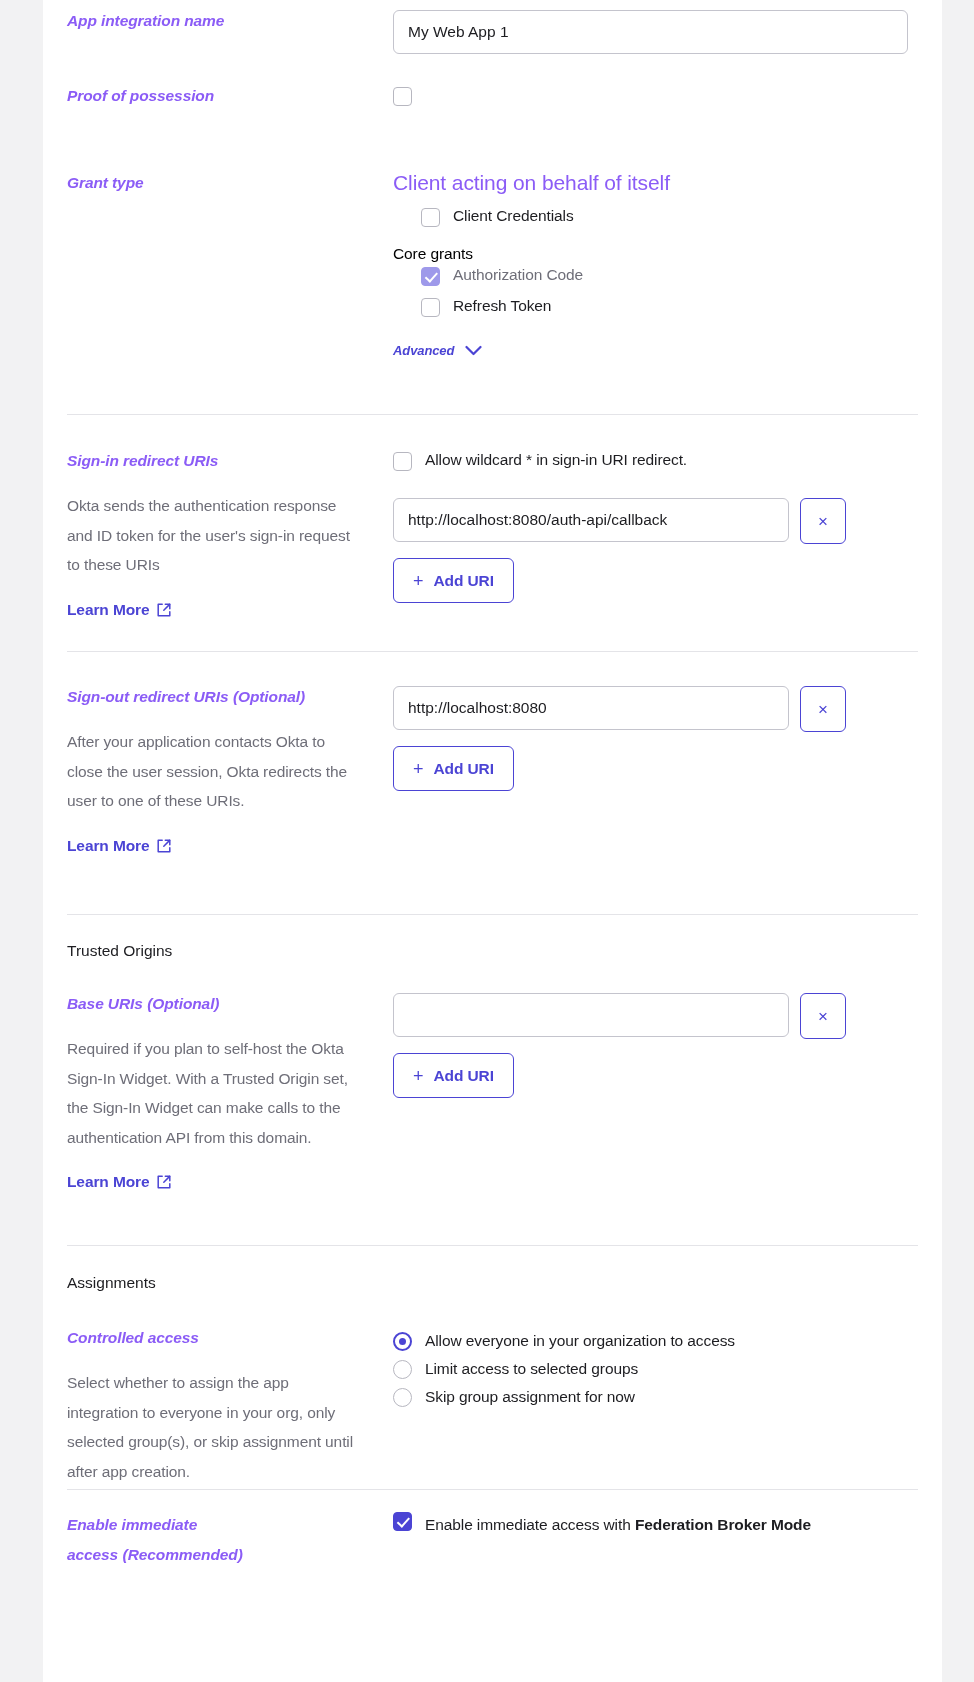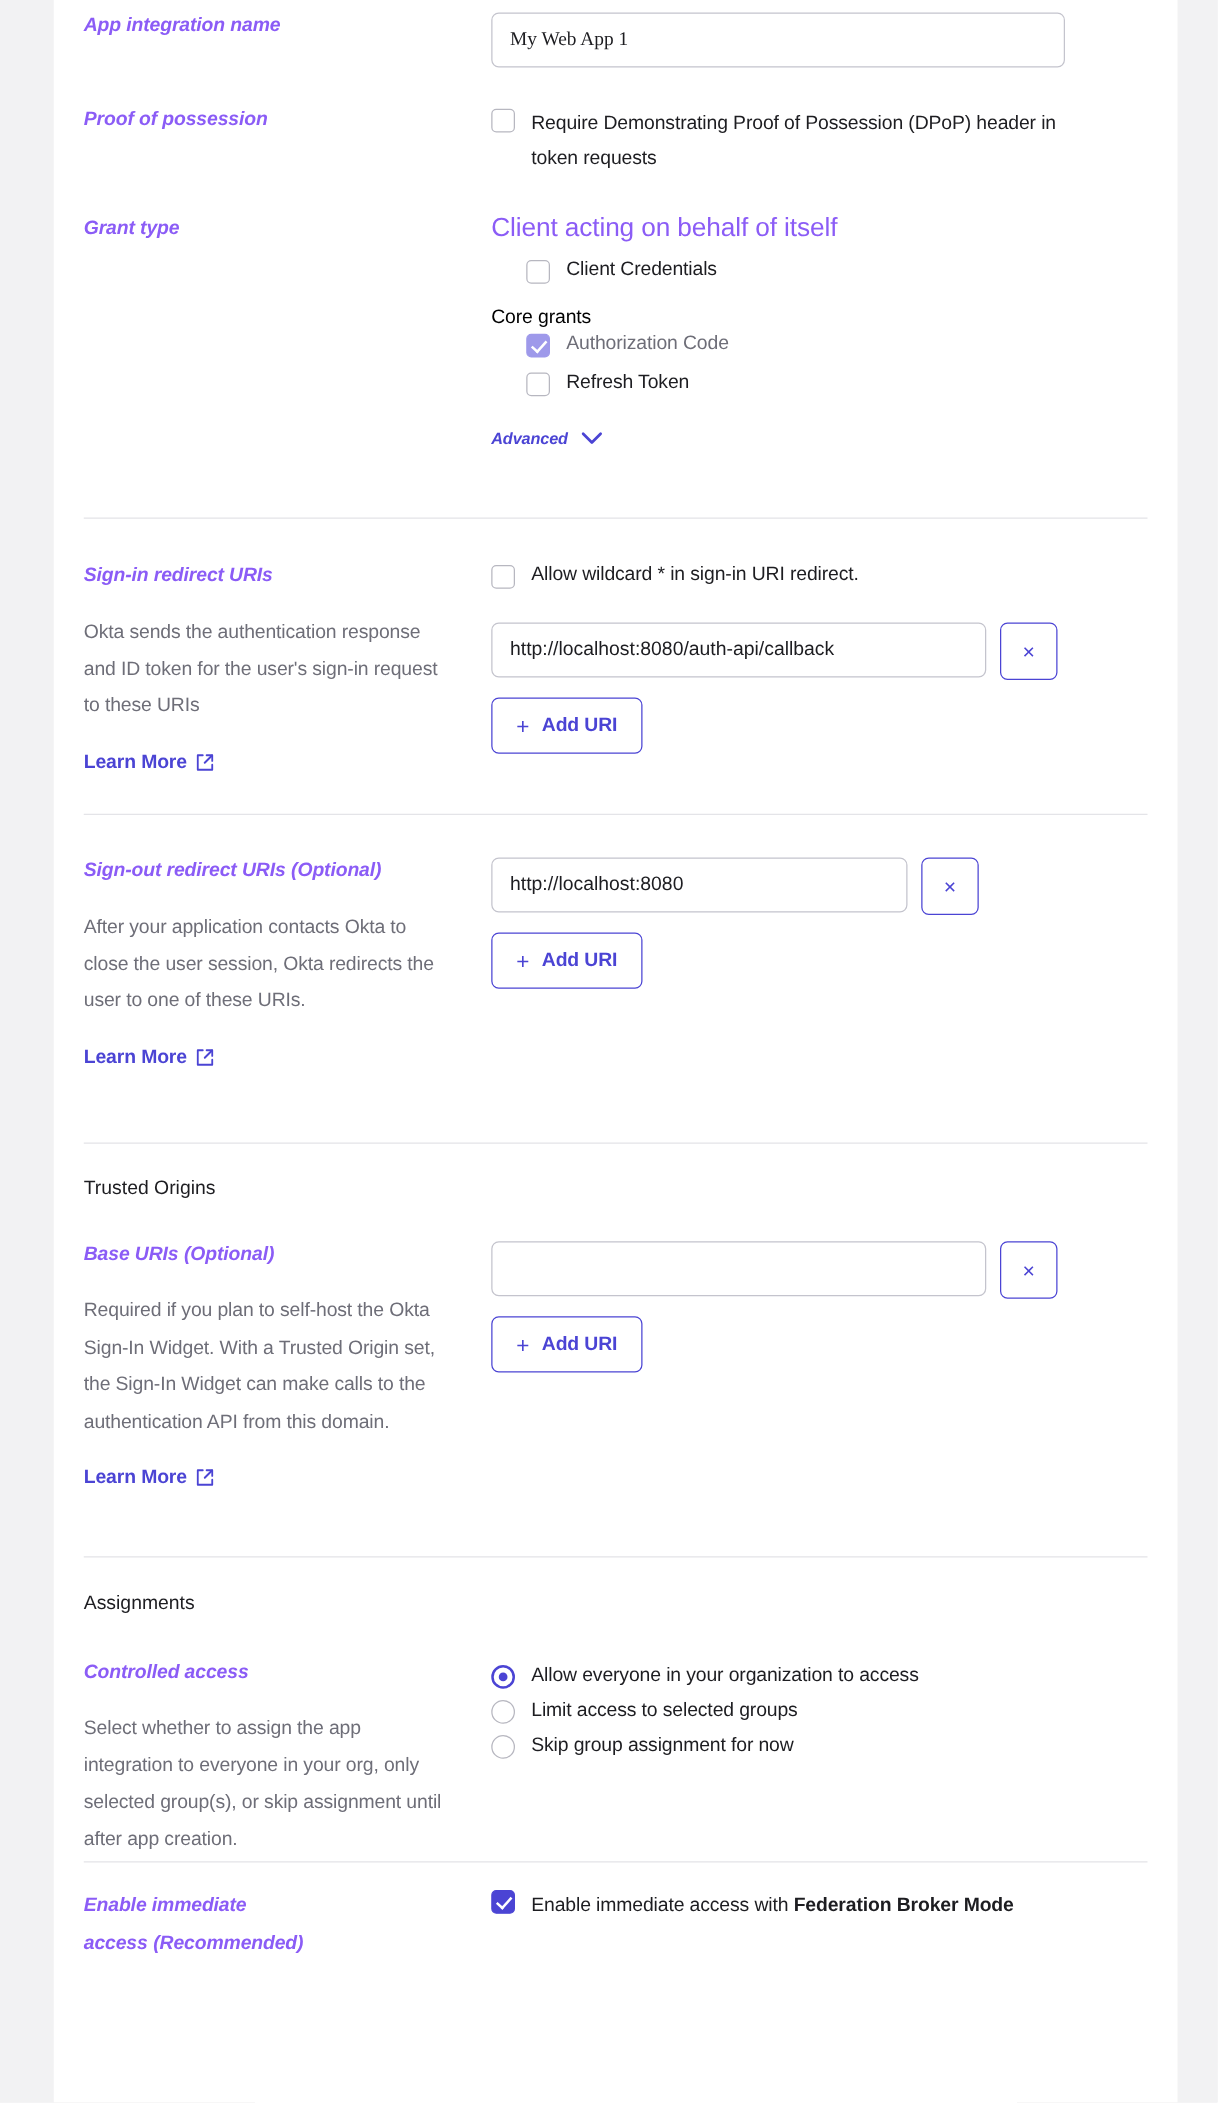--- a/index.html
+++ b/index.html
@@ -71,21 +71,21 @@
     height: 44px;
     border: 1px solid #c4c4cd;
     border-radius: 6px;
     background: #ffffff;
     font-family: "Liberation Sans", sans-serif;
     font-size: 15.5px;
     color: #1d1d21;
     padding: 0 14px;
     outline: none;
   }
-  .text-input.wide { width: 459px; font-family: Liberation Serif, serif; }
+  .text-input.wide { width: 515px; }
 
   .input-and-x {
     display: flex;
     align-items: flex-start;
     gap: 11px;
   }
 
   .x-btn {
     flex: 0 0 auto;
     width: 46px;
@@ -259,21 +259,20 @@
       </div>
     </div>
 
     <div class="blk row" style="top:85px;">
       <div class="col-label">
         <span class="lbl">Proof of possession</span>
       </div>
       <div class="col-field">
         <div class="cb-row">
           <span class="cb"></span>
-          <span class="cb-text" style="max-width:420px;">Require Demonstrating Proof of Possession (DPoP) header in token requests</span>
         </div>
       </div>
     </div>
 
     <div class="blk row" style="top:172px;">
       <div class="col-label">
         <span class="lbl">Grant type</span>
       </div>
       <div class="col-field">
 
@@ -355,21 +354,21 @@
             <svg width="14" height="14" viewBox="0 0 14 14" fill="none" aria-hidden="true">
               <path d="M5.2 1.2H1.2V12.8H12.8V8.8" stroke="#4b44d4" stroke-width="1.5" stroke-linecap="round" stroke-linejoin="round"></path>
               <path d="M8.3 1.2H12.8V5.7" stroke="#4b44d4" stroke-width="1.5" stroke-linecap="round" stroke-linejoin="round"></path>
               <path d="M12.6 1.4L6.8 7.2" stroke="#4b44d4" stroke-width="1.5" stroke-linecap="round"></path>
             </svg>
           </span>
         </a>
       </div>
       <div class="col-field">
         <div class="input-and-x">
-          <input class="text-input" type="text" style="width: 333px;" value="http://localhost:8080">
+          <input class="text-input" type="text" style="width: 396px;" value="http://localhost:8080">
           <button class="x-btn">×</button>
         </div>
         <button class="add-uri-btn">
           <span class="plus">+</span>
           <span>Add URI</span>
         </button>
       </div>
     </div>
 
     <div class="blk divider" style="top:914px;"></div>

